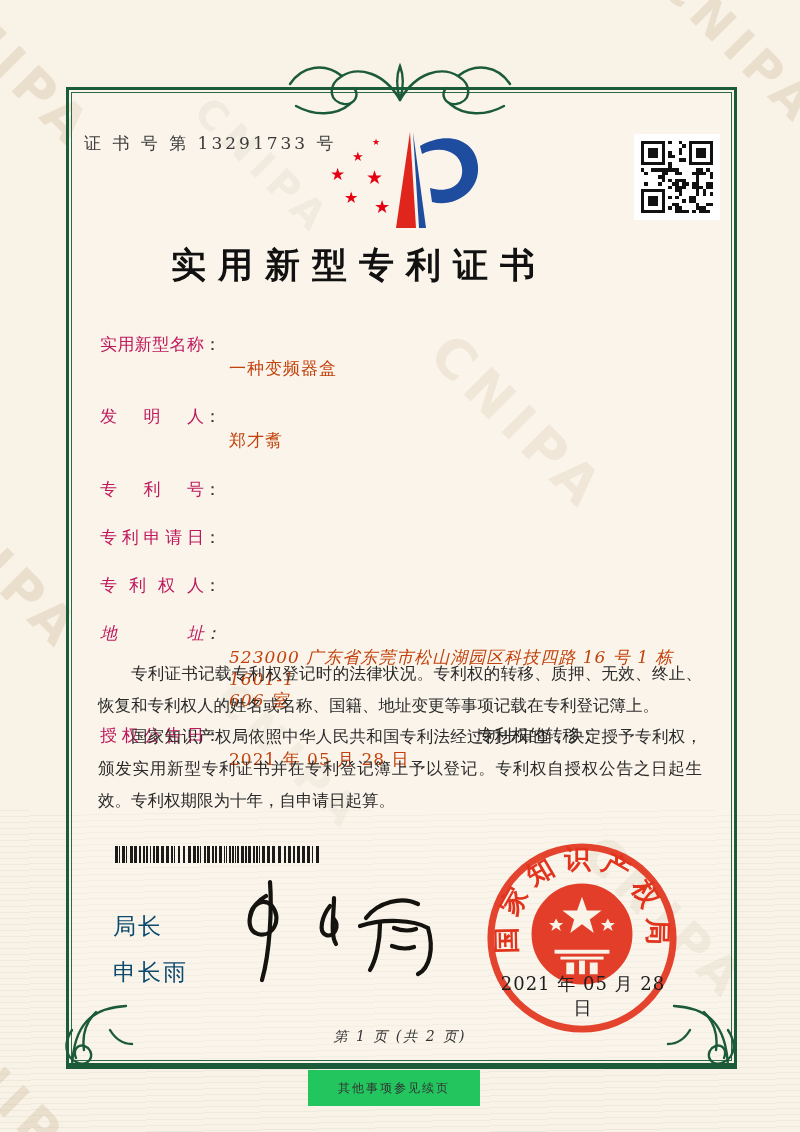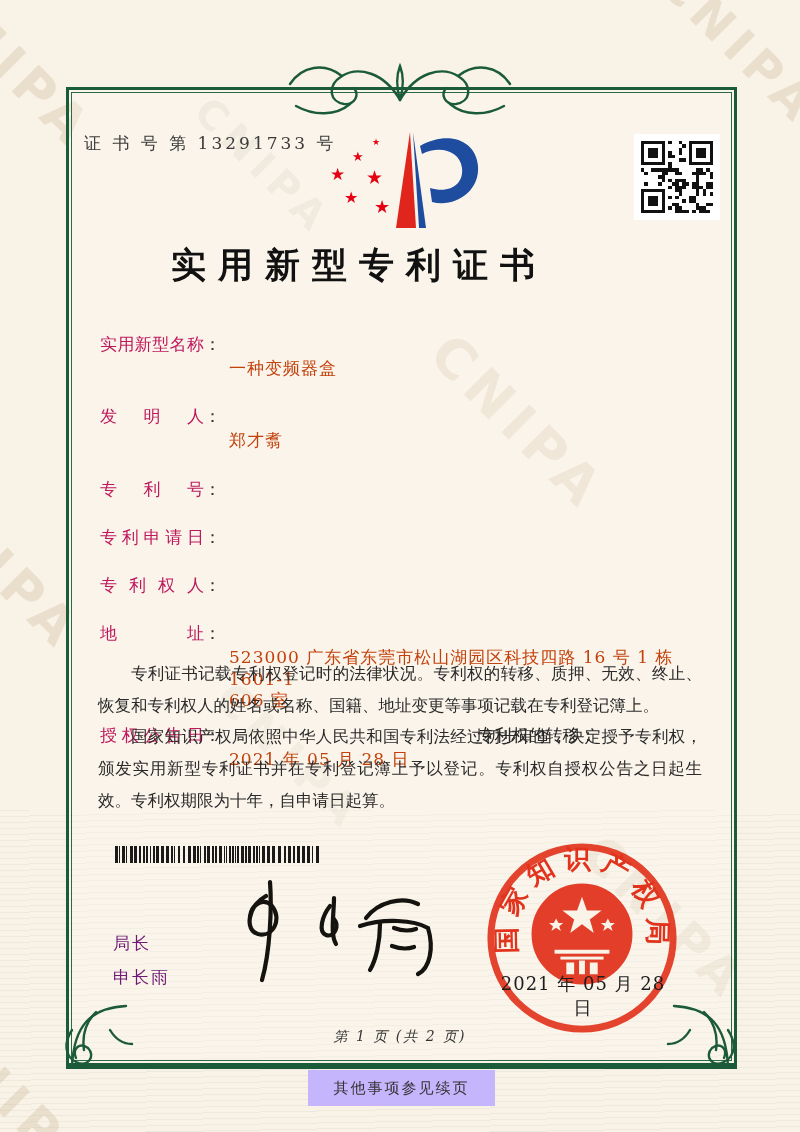--- a/index.html
+++ b/index.html
@@ -49,38 +49,38 @@
   .addr-val{width:478px;}
   .grant-row{display:flex;}
   .grant-right{display:flex;margin-left:68px;}
   .body-text{
     position:absolute;left:98px;top:658px;width:604px;
     font-size:16.5px;line-height:1.92;text-align:justify;color:#2a2a2a;
   }
   .body-text p{margin:0;text-indent:2em;}
   .barcode{position:absolute;left:115px;top:846px;width:205px;height:17px;}
   .officials{
-    position:absolute;left:113px;top:926px;
+    position:absolute;left:113px;top:903px;
     font-family:"DejaVu Sans","Liberation Sans",sans-serif;
-    font-size:17px;color:#701a75;line-height:2.0;letter-spacing:2px;
+    font-size:23px;color:#0c4a6e;line-height:2.0;letter-spacing:2px;
   }
   .sig-svg{position:absolute;left:232px;top:876px;width:210px;height:112px;}
   .seal{position:absolute;left:484px;top:840px;width:196px;height:196px;}
   .seal-date{
     position:absolute;left:488px;top:972px;width:190px;text-align:center;
     font-size:18px;color:#1c1c1c;letter-spacing:1px;z-index:5;
   }
   .page-num{
     position:absolute;left:0;top:1028px;width:800px;text-align:center;
     font-size:14px;color:#333;letter-spacing:2px;font-style:italic;
   }
   .cont-strip{
-    position:absolute;left:308px;top:1070px;width:187px;height:36px;background:#c4b5fd;
+    position:absolute;left:308px;top:1070px;width:172px;height:36px;background:#22c55e;
     display:flex;align-items:center;justify-content:center;
-    font-size:15px;color:#333;letter-spacing:2px;z-index:3;
+    font-size:12px;color:#333;letter-spacing:2px;z-index:3;
   }
 </style>
 </head>
 <body>
 
 <div class="wave-band"></div>
 
 <div class="wm" style="left:-46px;top:-34px;font-size:52px;">CNIPA</div>
 <div class="wm" style="left:688px;top:-46px;font-size:48px;">CNIPA</div>
 <div class="wm" style="left:218px;top:88px;font-size:40px;color:rgba(180,172,160,.22);">CNIPA</div>
@@ -358,21 +358,21 @@
       <span class="fcolon">：</span>
   </div>
   <div class="frow">
     <span class="flabel">专利申请日</span>
       <span class="fcolon">：</span>
   </div>
   <div class="frow">
     <span class="flabel">专利权人</span>
       <span class="fcolon">：</span>
   </div>
-  <div class="frow" style="margin-bottom:14px;">
+  <div class="frow" style="margin-bottom:14px;font-style:italic;">
     <span class="flabel">地址</span>
       <span class="fcolon">：</span>
     <span class="fvalue addr-val"><span>523000 广东省东莞市松山湖园区科技四路 16 号 1 栋 1601-1</span><br>
     <span>606 室</span></span>
   </div>
   <div class="frow grant-row">
     <span style="display:flex;justify-content:center;">
       <span class="flabel">授权公告日</span>
         <span class="fcolon">：</span>
       <span class="fvalue">2021 年 05 月 28 日</span>

